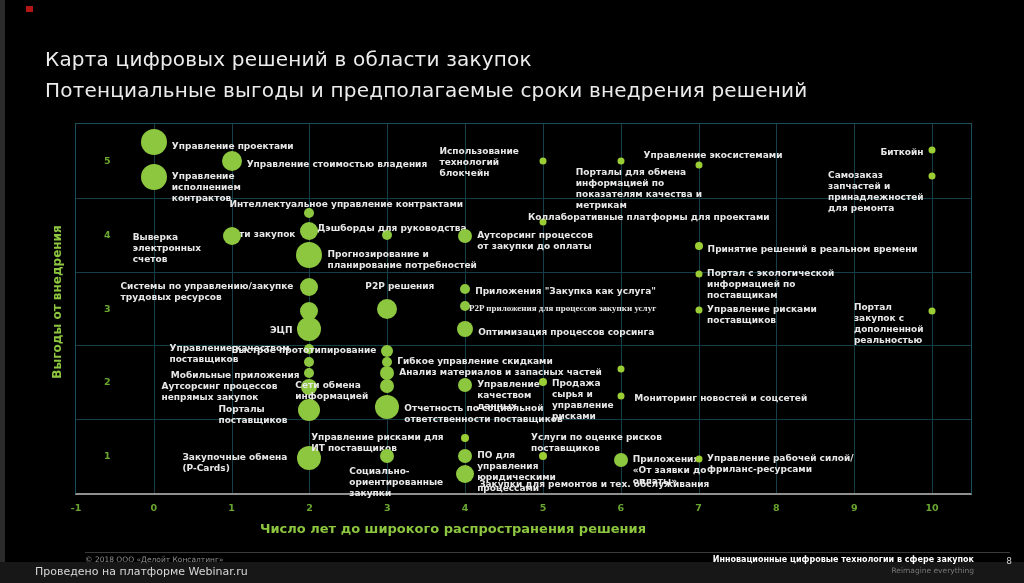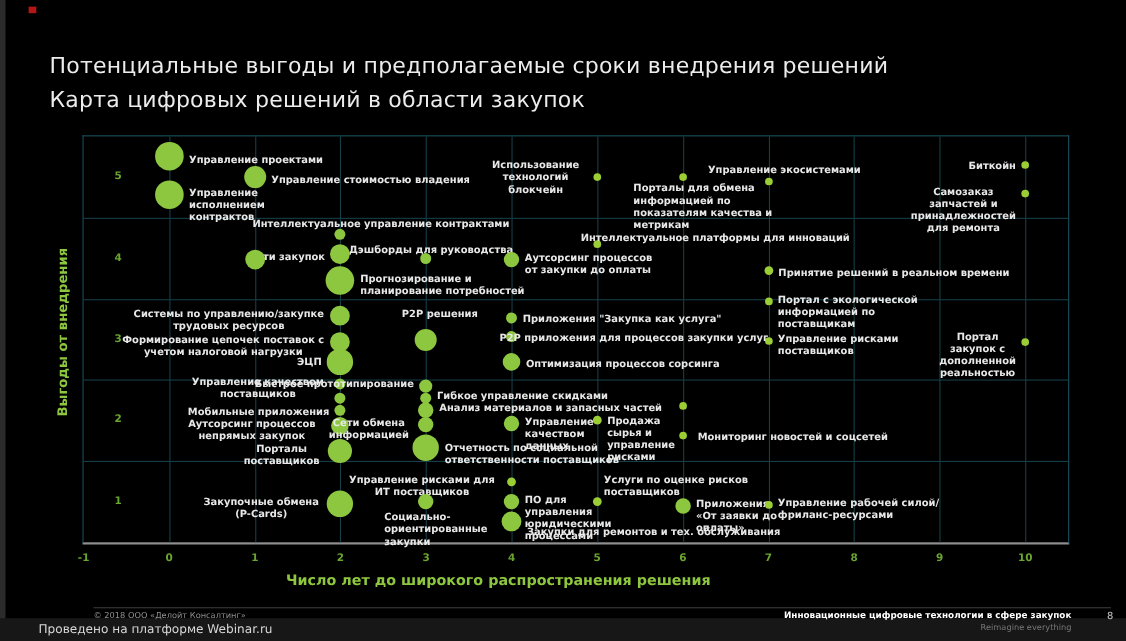--- a/index.html
+++ b/index.html
@@ -11,21 +11,21 @@
   .title-line{font-size:20px;line-height:31px;font-weight:400;letter-spacing:.2px;}
   .chart{position:absolute;left:0;top:0;width:1024px;height:583px;}
   .plot{position:absolute;left:75px;top:123px;width:895px;height:369px;
         border:1px solid #19505c;border-bottom:2px solid #8f8f8f;box-sizing:content-box;}
   .gridline-v{position:absolute;top:0;bottom:0;width:1px;background:#153e48;}
   .gridline-h{position:absolute;left:0;right:0;height:1px;background:#153e48;}
   .x-tick{position:absolute;transform:translateX(-50%);color:#6aa62f;font-size:9.5px;font-weight:700;}
   .y-tick{position:absolute;color:#6aa62f;font-size:9.5px;font-weight:700;}
   .bubble{position:absolute;border-radius:50%;background:#8dc63f;transform:translate(-50%,-50%);}
   .pt-label{position:absolute;color:#e8e8e8;font-size:9px;font-weight:700;line-height:11px;white-space:normal;}
-  .pt-label.align-r{text-align:center;}
+  .pt-label.align-r{text-align:left;}
   .x-axis-title{position:absolute;left:453px;top:521px;transform:translateX(-50%);
         color:#8dc63f;font-size:13px;font-weight:700;white-space:nowrap;}
   .y-axis-title{position:absolute;left:57px;top:302px;transform:translate(-50%,-50%) rotate(-90deg);
         color:#8dc63f;font-size:12px;font-weight:700;white-space:nowrap;}
   .legend{position:absolute;left:718px;top:503px;display:flex;align-items:center;gap:10px;color:#f0f0f0;}
   .legend-label{font-size:13px;font-weight:400;line-height:16px;width:82px;}
   .legend-dots{display:flex;align-items:center;gap:7px;}
   .legend-dot{background:#8dc63f;border-radius:50%;display:block;}
   .footer-rule{position:absolute;left:85px;top:552px;width:925px;height:1px;background:#3a3a3a;}
   .webinar-bar{position:absolute;left:0;top:562px;width:1024px;height:21px;background:#171717;}
@@ -36,22 +36,22 @@
   .footer-page{position:absolute;right:12px;top:556px;color:#cfcfcf;font-size:9px;z-index:2;}
 </style>
 </head>
 <body>
 
 <div class="slide">
   <div class="edge-strip"></div>
   <div class="rec-dot"></div>
 
   <div class="title-block">
+    <div class="title-line">Карта цифровых решений в области закупок</div>
     <div class="title-line">Потенциальные выгоды и предполагаемые сроки внедрения решений</div>
-    <div class="title-line">Карта цифровых решений в области закупок</div>
   </div>
 
   <div class="chart">
     <div class="y-axis-title">Выгоды от внедрения</div>
     <div class="plot" id="plot">
         <div class="x-tick" style="left: 0px; top: 378px;">-1</div>
         <div class="gridline-v" style="left: 77.8261px;"></div>
         <div class="x-tick" style="left: 77.8261px; top: 378px;">0</div>
         <div class="gridline-v" style="left: 155.652px;"></div>
         <div class="x-tick" style="left: 155.652px; top: 378px;">1</div>
@@ -102,42 +102,42 @@
         <div class="pt-label" style="max-width: 260px; left: 153.478px; top: 85.56px; transform: translateY(-100%);">Интеллектуальное управление контрактами</div>
         <div class="bubble" style="left: 233.478px; top: 107.01px; width: 18px; height: 18px; background: rgb(141, 198, 63);"></div>
         <div class="pt-label align-r" style="max-width: 100px; left: 219.478px; top: 105.01px; transform: translateX(-100%);">Сети закупок</div>
         <div class="bubble" style="left: 311.304px; top: 110.7px; width: 10px; height: 10px; background: rgb(141, 198, 63);"></div>
         <div class="pt-label" style="max-width: 180px; left: 241.304px; top: 109.7px; transform: translateY(-100%);">Дэшборды для руководства</div>
         <div class="bubble" style="left: 389.13px; top: 112.176px; width: 14px; height: 14px; background: rgb(141, 198, 63);"></div>
         <div class="pt-label" style="max-width: 125px; left: 401.13px; top: 106.176px;">Аутсорсинг процессов от закупки до оплаты</div>
         <div class="bubble" style="left: 233.478px; top: 131.364px; width: 26px; height: 26px; background: rgb(141, 198, 63);"></div>
         <div class="pt-label" style="max-width: 150px; left: 251.478px; top: 125.364px;">Прогнозирование и планирование потребностей</div>
         <div class="bubble" style="left: 155.652px; top: 112.176px; width: 18px; height: 18px; background: rgb(141, 198, 63);"></div>
+        <div class="pt-label align-r" style="max-width: 85px; left: 141.652px; top: 108.176px; transform: translateX(-100%);">Выверка электронных счетов</div>
         <div class="bubble" style="left: 466.957px; top: 98.154px; width: 7px; height: 7px; background: rgb(155, 206, 53);"></div>
-        <div class="pt-label" style="max-width: 260px; left: 451.957px; top: 98.654px; transform: translateY(-100%);">Интеллектуальное платформы для инноваций</div>
+        <div class="pt-label" style="max-width: 260px; left: 451.957px; top: 98.654px; transform: translateY(-100%);">Коллаборативные платформы для проектами</div>
         <div class="bubble" style="left: 622.609px; top: 121.77px; width: 8px; height: 8px; background: rgb(155, 206, 53);"></div>
         <div class="pt-label" style="max-width: 240px; left: 631.609px; top: 119.77px;">Принятие решений в реальном времени</div>
         <div class="bubble" style="left: 622.609px; top: 149.814px; width: 7px; height: 7px; background: rgb(155, 206, 53);"></div>
         <div class="pt-label" style="max-width: 130px; left: 631.109px; top: 143.814px;">Портал с экологической информацией по поставщикам</div>
         <div class="bubble" style="left: 622.609px; top: 185.976px; width: 7px; height: 7px; background: rgb(155, 206, 53);"></div>
         <div class="pt-label" style="max-width: 110px; left: 631.109px; top: 179.976px;">Управление рисками поставщиков</div>
         <div class="bubble" style="left: 856.087px; top: 186.714px; width: 7px; height: 7px; background: rgb(155, 206, 53);"></div>
         <div class="pt-label align-r" style="max-width: 98px; left: 847.587px; top: 177.714px; transform: translateX(-100%);">Портал закупок с дополненной реальностью</div>
         <div class="bubble" style="left: 233.478px; top: 163.098px; width: 18px; height: 18px; background: rgb(141, 198, 63);"></div>
         <div class="pt-label align-r" style="max-width: 175px; left: 219.478px; top: 157.098px; transform: translateX(-100%);">Системы по управлению/закупке трудовых ресурсов</div>
         <div class="bubble" style="left: 233.478px; top: 186.714px; width: 18px; height: 18px; background: rgb(141, 198, 63);"></div>
-        <div class="pt-label align-r" style="max-width: 185px; left: 219.478px; top: 180.714px; transform: translateX(-100%);">Формирование цепочек поставок с учетом налоговой нагрузки</div>
         <div class="bubble" style="left: 233.478px; top: 205.164px; width: 24px; height: 24px; background: rgb(141, 198, 63);"></div>
         <div class="pt-label align-r" style="max-width: 60px; left: 216.478px; top: 201.164px; transform: translateX(-100%);">ЭЦП</div>
         <div class="bubble" style="left: 311.304px; top: 184.5px; width: 20px; height: 20px; background: rgb(141, 198, 63);"></div>
         <div class="pt-label" style="max-width: 90px; left: 289.304px; top: 167.5px; transform: translateY(-100%);">P2P решения</div>
         <div class="bubble" style="left: 389.13px; top: 164.574px; width: 10px; height: 10px; background: rgb(141, 198, 63);"></div>
         <div class="pt-label" style="max-width: 230px; left: 399.13px; top: 161.574px;">Приложения "Закупка как услуга"</div>
         <div class="bubble" style="left: 389.13px; top: 182.286px; width: 10px; height: 10px; background: rgb(141, 198, 63);"></div>
-        <div class="pt-label" style="max-width: 290px; left: 378px; top: 179.286px;">P2P приложения для процессов закупки услуг</div>
+        <div class="pt-label" style="max-width: 290px; left: 393px; top: 179.286px; font-family: Liberation Serif, serif;">P2P приложения для процессов закупки услуг</div>
         <div class="bubble" style="left: 389.13px; top: 205.164px; width: 16px; height: 16px; background: rgb(141, 198, 63);"></div>
         <div class="pt-label" style="max-width: 220px; left: 402.13px; top: 203.164px;">Оптимизация процессов сорсинга</div>
         <div class="bubble" style="left: 233.478px; top: 225.09px; width: 10px; height: 10px; background: rgb(141, 198, 63);"></div>
         <div class="pt-label align-r" style="max-width: 130px; left: 223.478px; top: 219.09px; transform: translateX(-100%);">Управление качеством поставщиков</div>
         <div class="bubble" style="left: 233.478px; top: 237.636px; width: 10px; height: 10px; background: rgb(141, 198, 63);"></div>
         <div class="bubble" style="left: 233.478px; top: 248.706px; width: 10px; height: 10px; background: rgb(141, 198, 63);"></div>
         <div class="pt-label align-r" style="max-width: 160px; left: 223.478px; top: 245.706px; transform: translateX(-100%);">Мобильные приложения</div>
         <div class="bubble" style="left: 233.478px; top: 263.466px; width: 16px; height: 16px; background: rgb(141, 198, 63);"></div>
         <div class="pt-label align-r" style="max-width: 135px; left: 220.478px; top: 257.466px; transform: translateX(-100%);">Аутсорсинг процессов непрямых закупок</div>
         <div class="bubble" style="left: 311.304px; top: 261.99px; width: 14px; height: 14px; background: rgb(141, 198, 63);"></div>
@@ -163,21 +163,21 @@
         <div class="pt-label align-r" style="max-width: 110px; left: 216.478px; top: 328.314px; transform: translateX(-100%);">Закупочные обмена (P-Cards)</div>
         <div class="bubble" style="left: 389.13px; top: 313.65px; width: 8px; height: 8px; background: rgb(155, 206, 53);"></div>
         <div class="pt-label align-r" style="max-width: 145px; left: 380.13px; top: 307.65px; transform: translateX(-100%);">Управление рисками для ИТ поставщиков</div>
         <div class="bubble" style="left: 311.304px; top: 332.1px; width: 14px; height: 14px; background: rgb(141, 198, 63);"></div>
         <div class="pt-label" style="max-width: 125px; left: 273.304px; top: 342.1px;">Социально-ориентированные закупки</div>
         <div class="bubble" style="left: 389.13px; top: 332.1px; width: 14px; height: 14px; background: rgb(141, 198, 63);"></div>
         <div class="pt-label" style="max-width: 75px; left: 401.13px; top: 326.1px;">ПО для управления юридическими процессами</div>
         <div class="bubble" style="left: 389.13px; top: 349.812px; width: 18px; height: 18px; background: rgb(141, 198, 63);"></div>
         <div class="pt-label" style="max-width: 300px; left: 403.13px; top: 354.812px;">Закупки для ремонтов и тех. обслуживания</div>
         <div class="bubble" style="left: 466.957px; top: 332.1px; width: 8px; height: 8px; background: rgb(155, 206, 53);"></div>
-        <div class="pt-label" style="max-width: 150px; left: 454.957px; top: 330.1px; transform: translateY(-100%); margin-left: 18px;">Услуги по оценке рисков поставщиков</div>
+        <div class="pt-label" style="max-width: 150px; left: 454.957px; top: 330.1px; transform: translateY(-100%);">Услуги по оценке рисков поставщиков</div>
         <div class="bubble" style="left: 544.783px; top: 335.79px; width: 14px; height: 14px; background: rgb(141, 198, 63);"></div>
         <div class="pt-label" style="max-width: 85px; left: 556.783px; top: 329.79px;">Приложения «От заявки до оплаты»</div>
         <div class="bubble" style="left: 622.609px; top: 335.052px; width: 7px; height: 7px; background: rgb(155, 206, 53);"></div>
         <div class="pt-label" style="max-width: 170px; left: 631.109px; top: 329.052px;">Управление рабочей силой/фриланс-ресурсами</div>
       </div>
     <div class="x-axis-title">Число лет до широкого распространения решения</div>
   </div>
 
   <div class="footer-rule"></div>
   <div class="webinar-bar">

